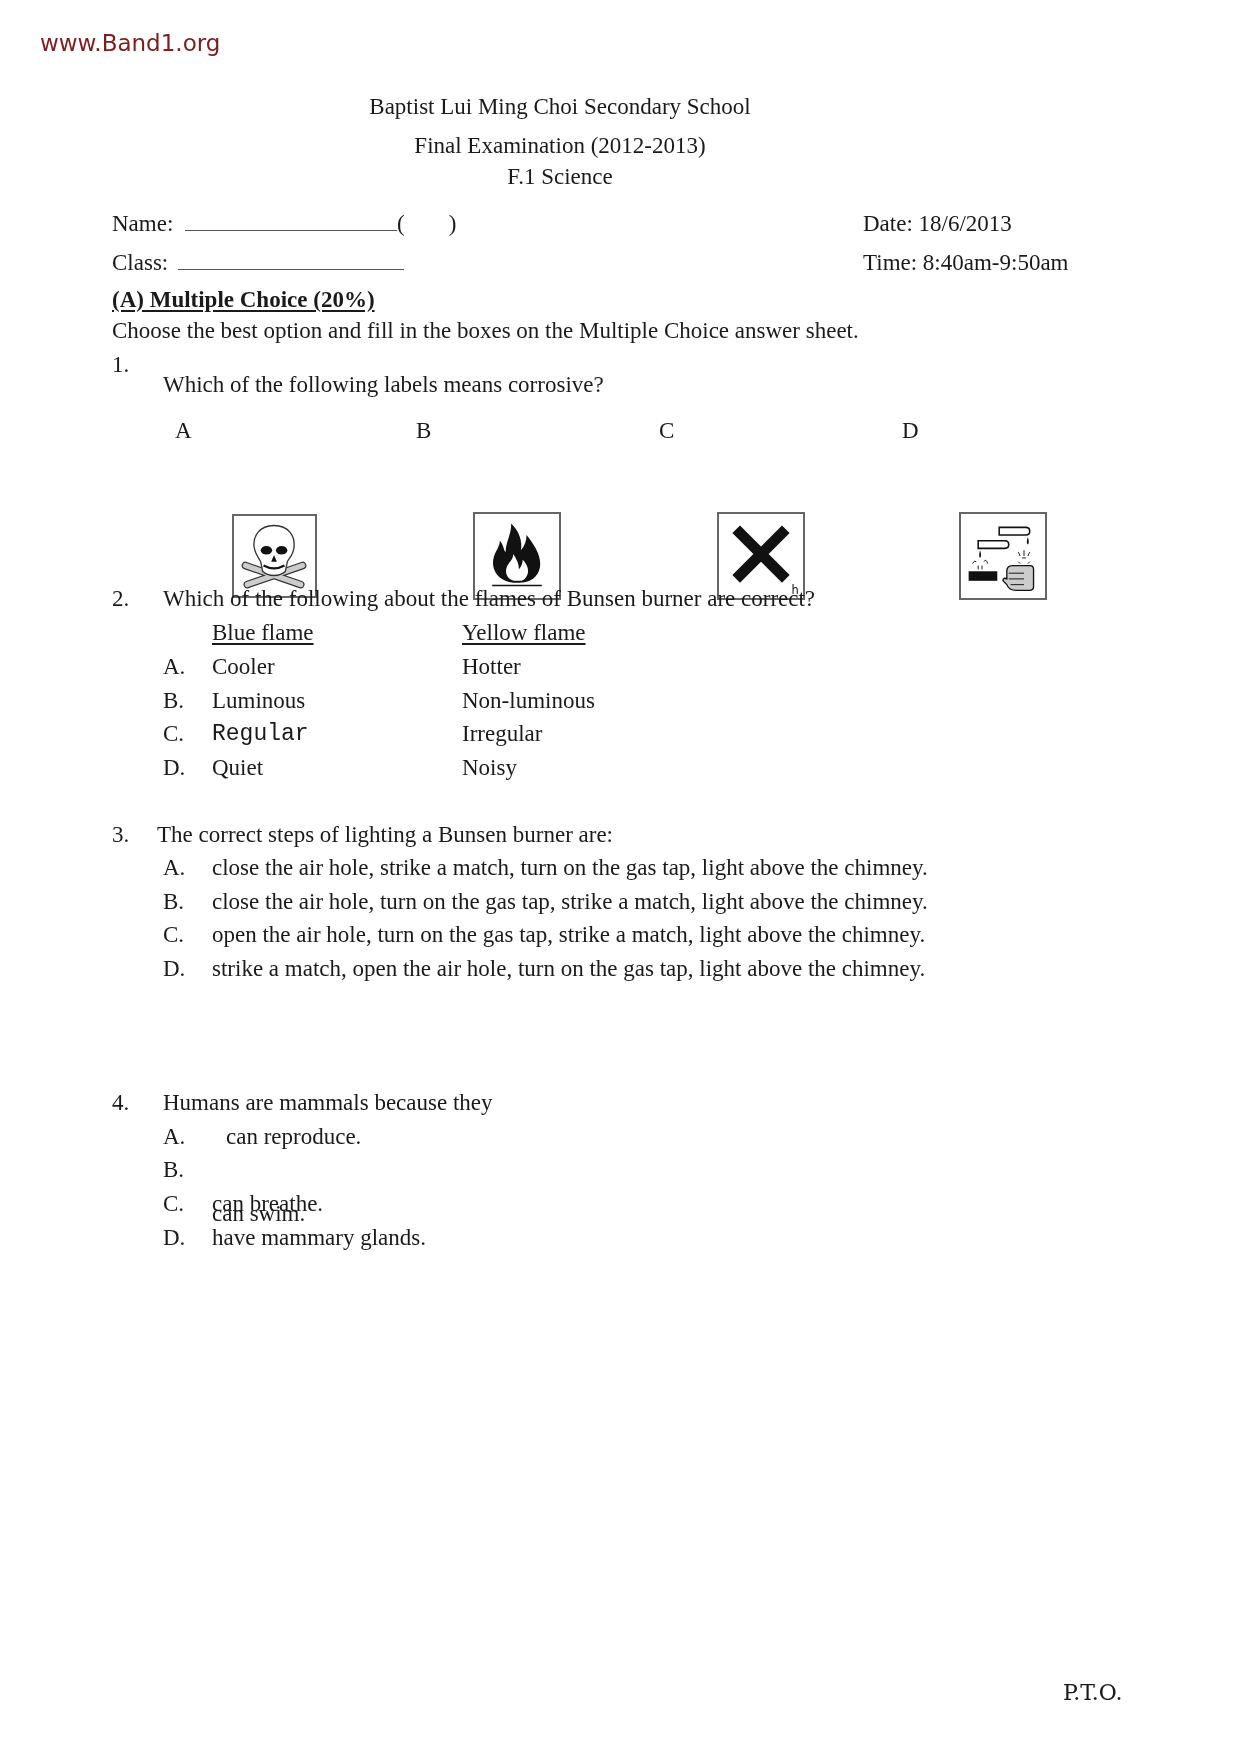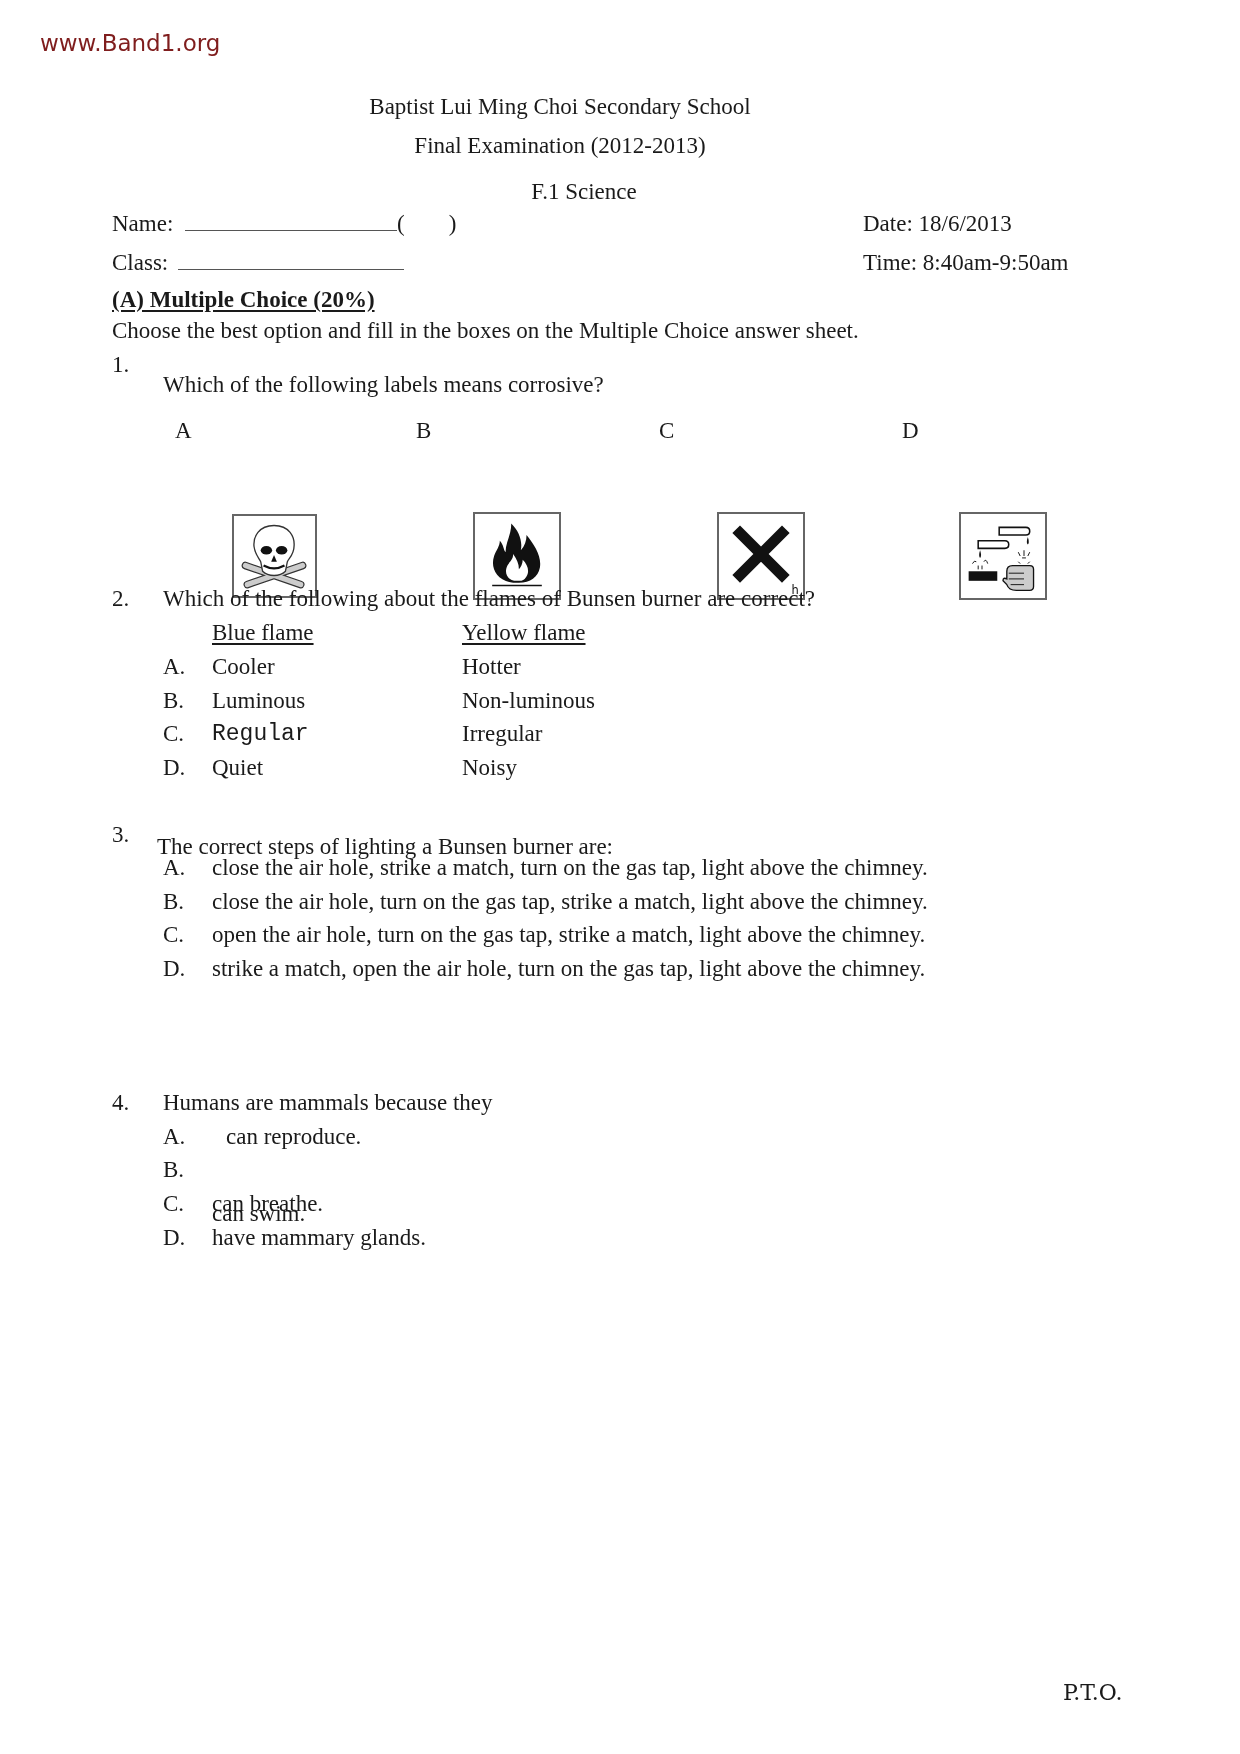--- a/index.html
+++ b/index.html
@@ -24,21 +24,21 @@
     .pic svg { width: 100%; height: 100%; display: block; }
     .pto { font-family: "DejaVu Serif", "Liberation Serif", serif; font-size: 22px; }
   </style>
 </head>
 <body>
 
 <div class="abs watermark">www.Band1.org</div>
 
 <div class="abs hdr" style="top:94px;">Baptist Lui Ming Choi Secondary School</div>
 <div class="abs hdr" style="top:133px;">Final Examination (2012-2013)</div>
-<div class="abs hdr" style="top:179px;padding-left:24px;">F.1 Science</div>
+<div class="abs hdr" style="top:164px;">F.1 Science</div>
 
 <div class="abs t23" style="left:112px; top:211px;">
   <span>Name:</span>
   <span class="blank" style="width:212px; margin-left:6px;"></span><span>(</span><span style="display:inline-block; width:44px;"></span><span>)</span>
 </div>
 <div class="abs t23" style="left:112px; top:250px;">
   <span>Class:</span>
   <span class="blank" style="width:226px; margin-left:4px;"></span>
 </div>
 <div class="abs t23" style="left:863px; top:211px;">Date: 18/6/2013</div>
@@ -121,21 +121,21 @@
 
 <div class="abs t23" style="left:163px; top:721px;">C.</div>
 <div class="abs t23" style="left:212px; top:721px;font-family:Liberation Mono, monospace;">Regular</div>
 <div class="abs t23" style="left:462px; top:721px;">Irregular</div>
 
 <div class="abs t23" style="left:163px; top:755px;">D.</div>
 <div class="abs t23" style="left:212px; top:755px;">Quiet</div>
 <div class="abs t23" style="left:462px; top:755px;">Noisy</div>
 
 <div class="abs t23" style="left:112px; top:822px;">3.</div>
-<div class="abs t23" style="left:157px; top:822px;margin-top:12px;">The correct steps of lighting a Bunsen burner are:</div>
+<div class="abs t23" style="left:157px; top:822px;">The correct steps of lighting a Bunsen burner are:</div>
 
 <div class="abs t23" style="left:163px; top:855px;">A.</div>
 <div class="abs t23" style="left:212px; top:855px;">close the air hole, strike a match, turn on the gas tap, light above the chimney.</div>
 
 <div class="abs t23" style="left:163px; top:889px;">B.</div>
 <div class="abs t23" style="left:212px; top:889px;">close the air hole, turn on the gas tap, strike a match, light above the chimney.</div>
 
 <div class="abs t23" style="left:163px; top:922px;">C.</div>
 <div class="abs t23" style="left:212px; top:922px;">open the air hole, turn on the gas tap, strike a match, light above the chimney.</div>
 

